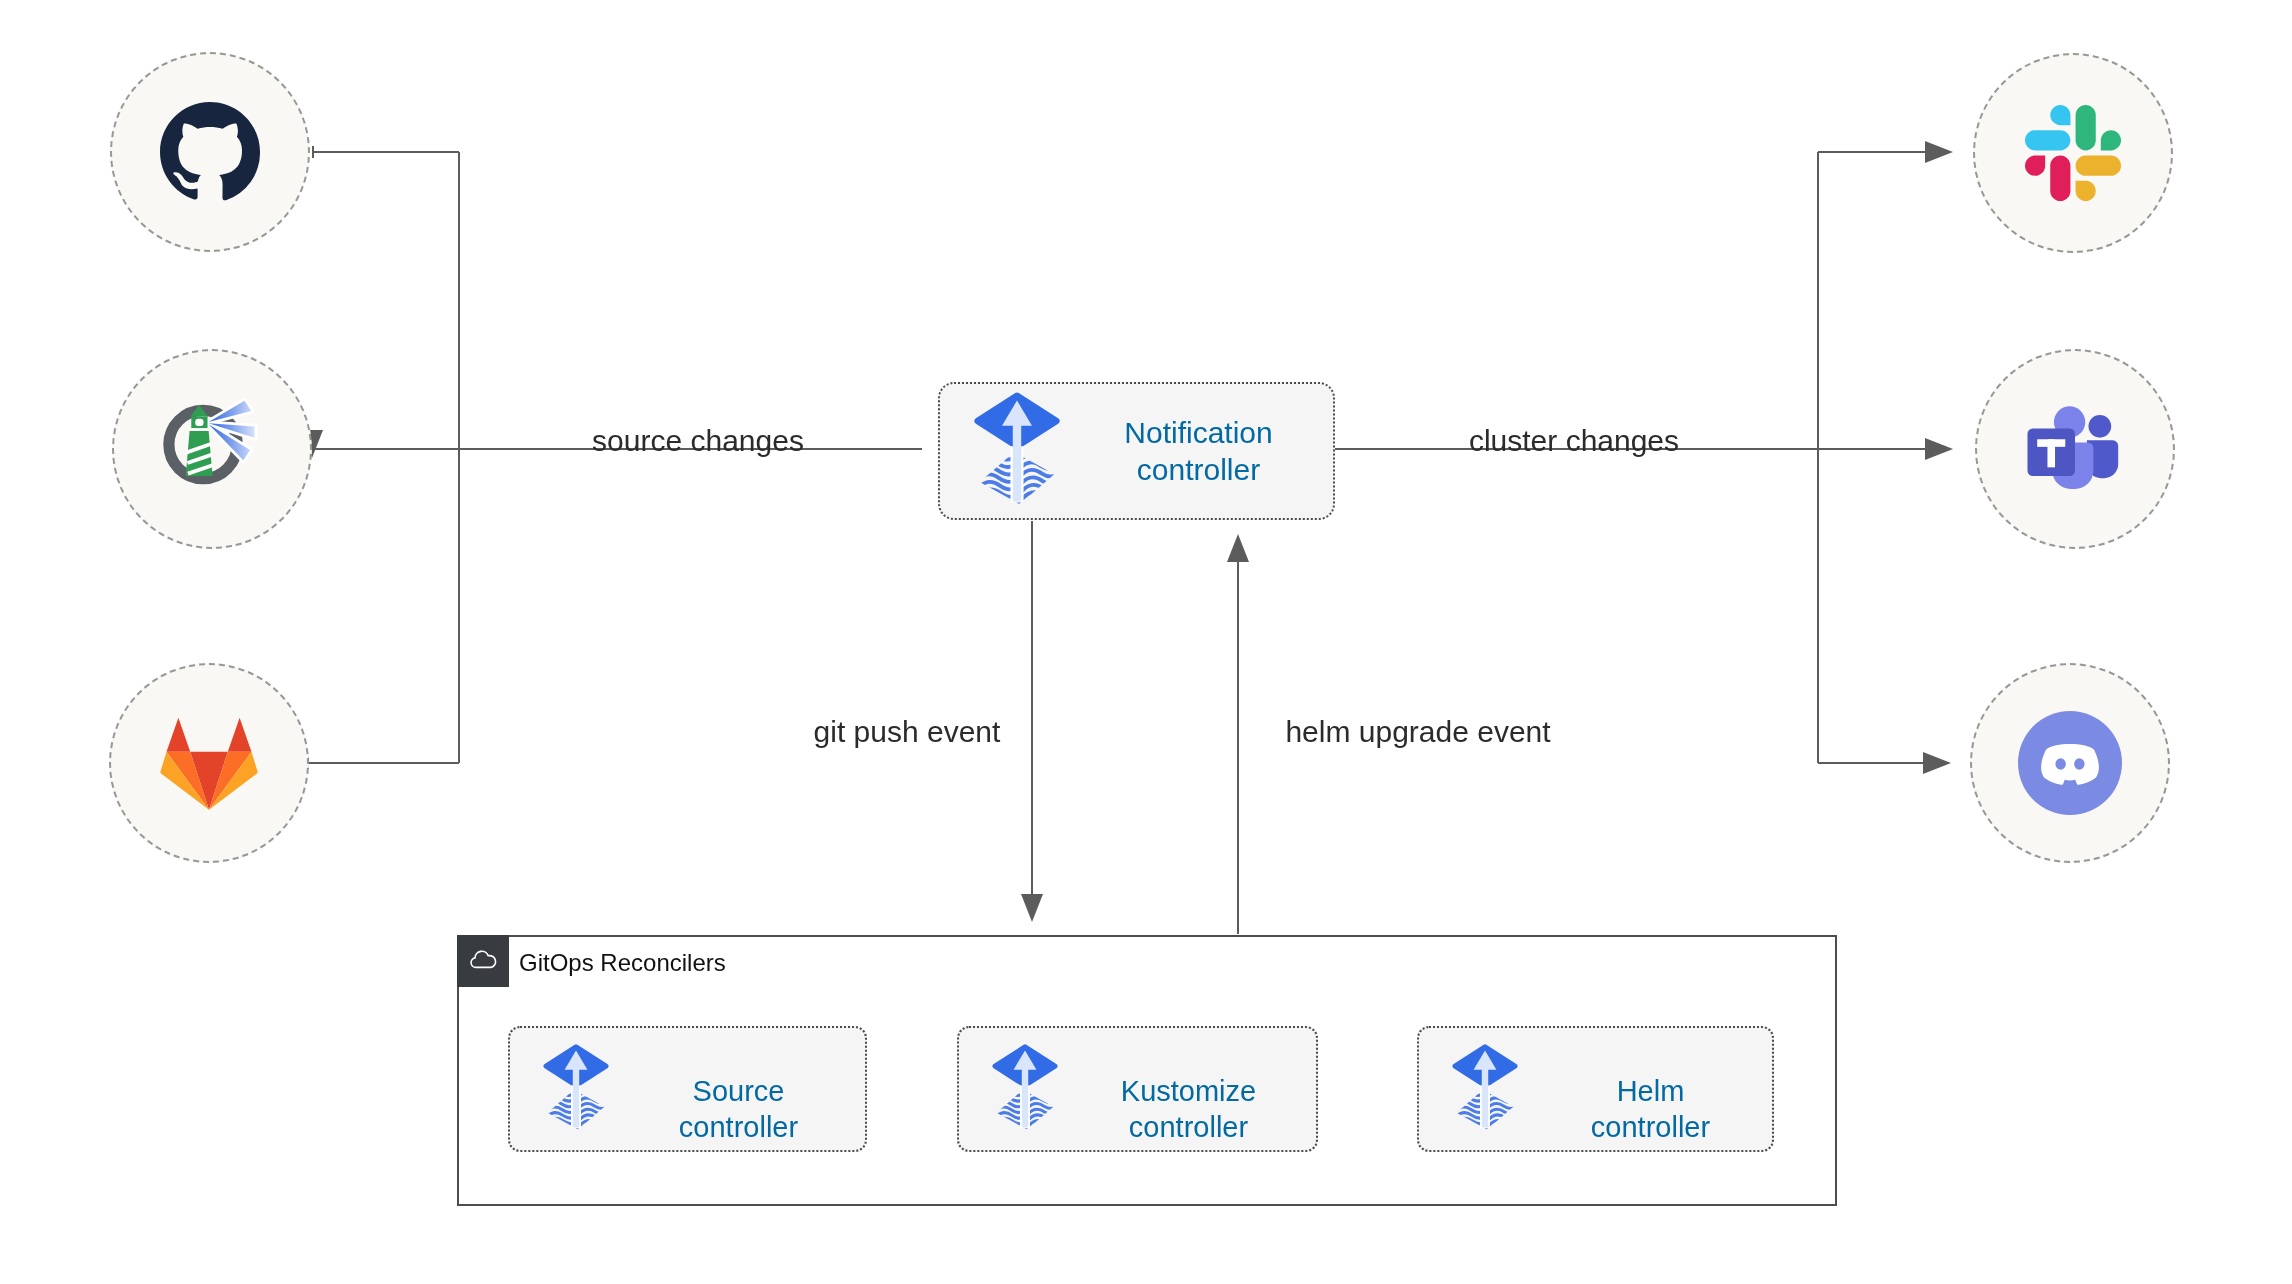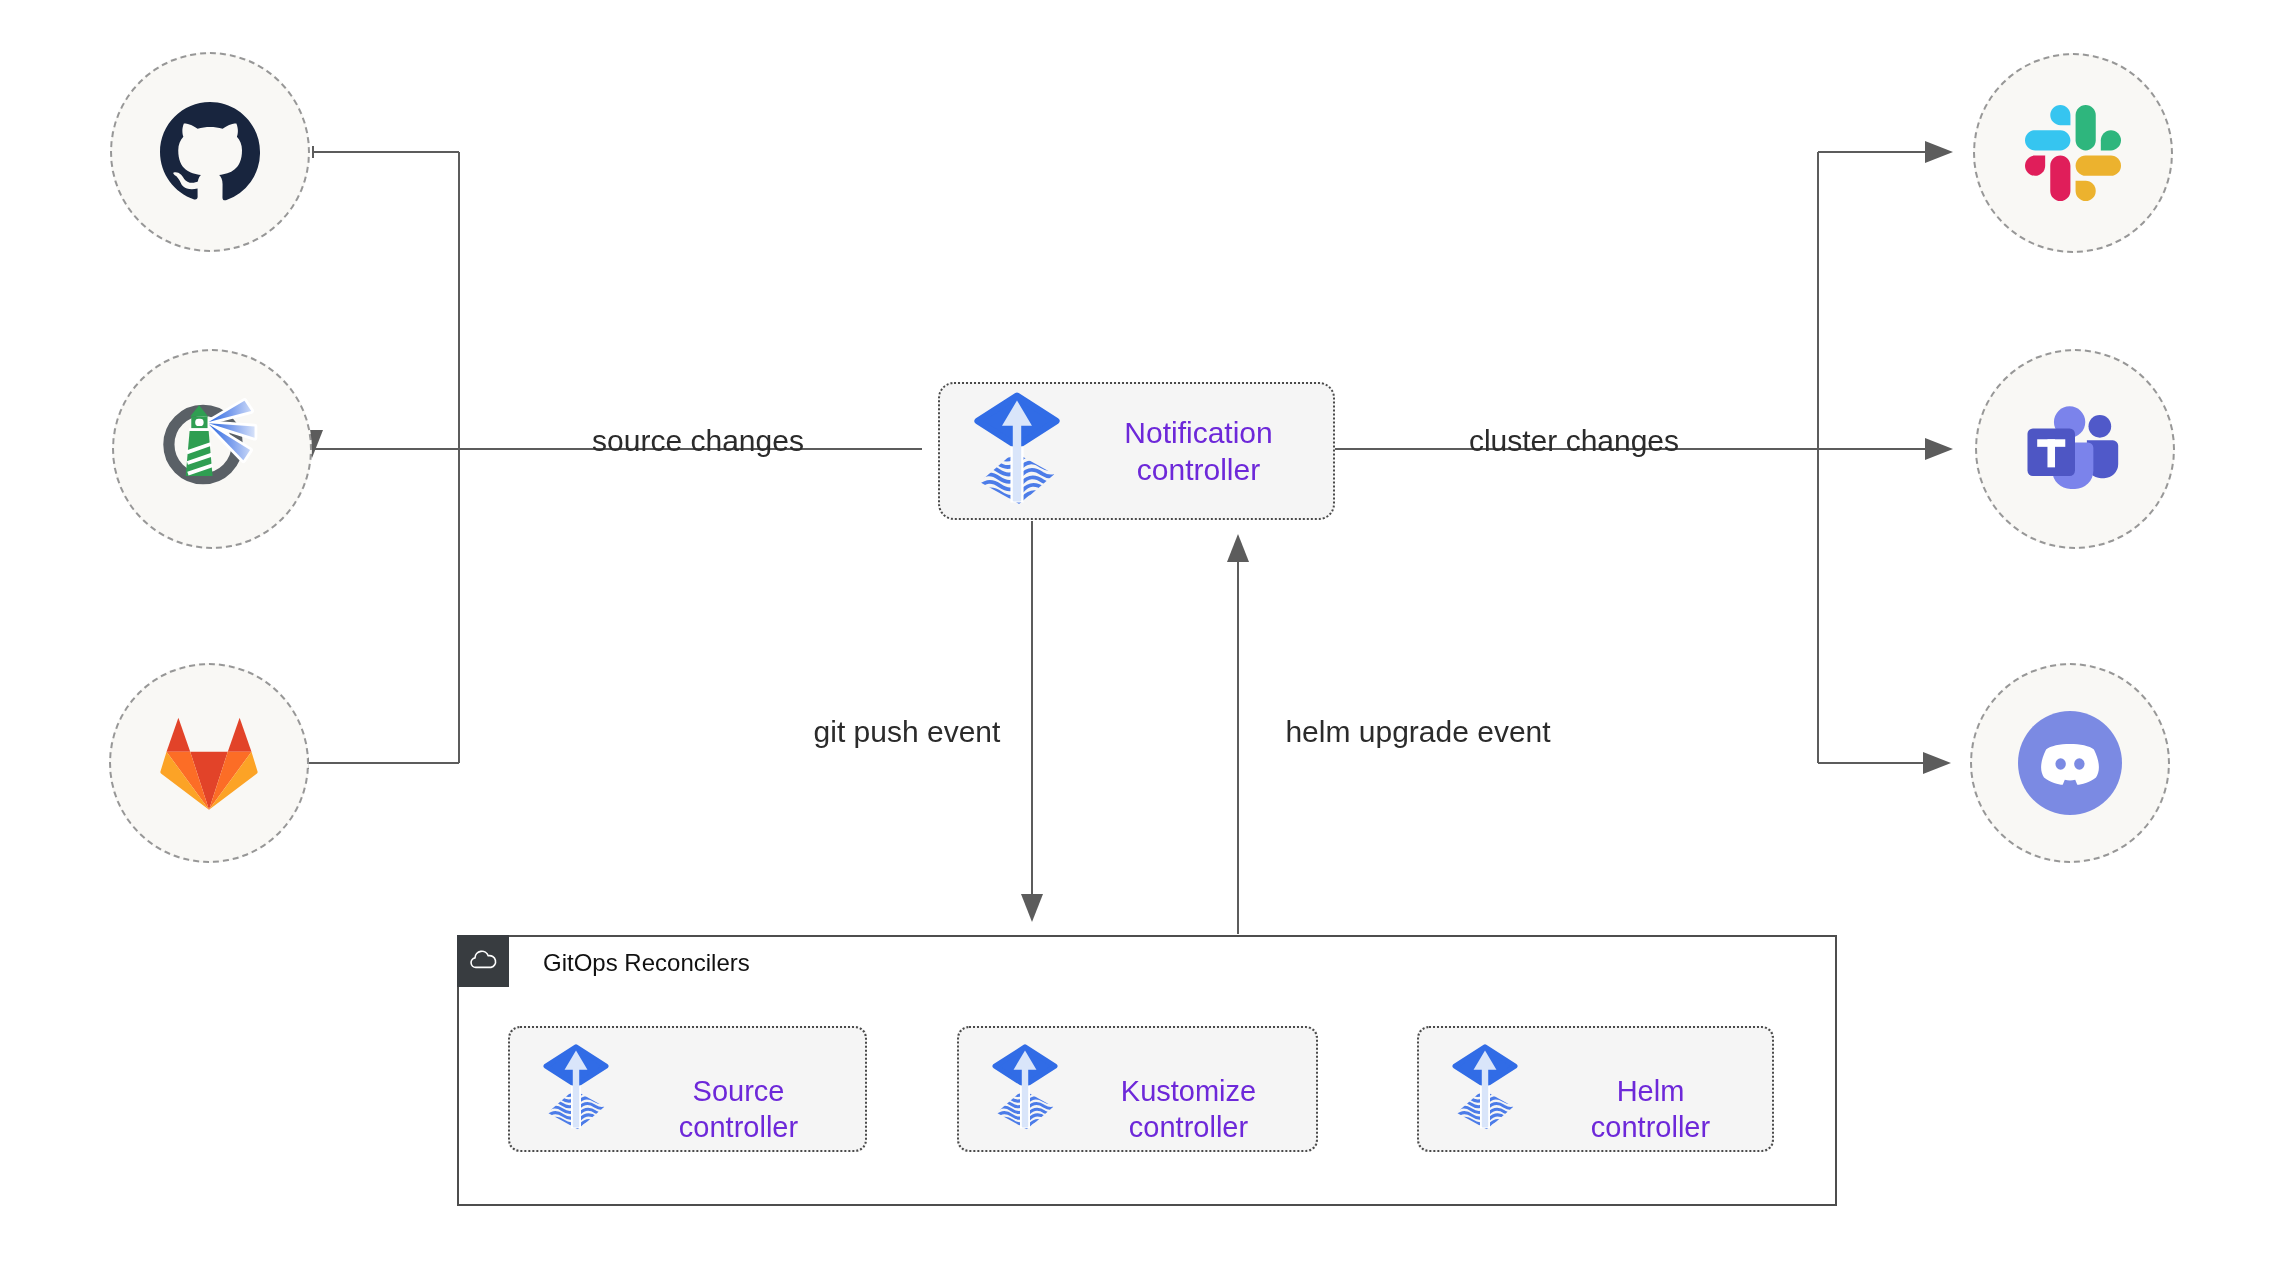--- a/index.html
+++ b/index.html
@@ -18,40 +18,40 @@
   }
 
   
   .node{
     position:absolute;box-sizing:border-box;background:#f5f5f5;
     border:2px dotted #4a4a4a;border-radius:16px;
     display:flex;align-items:center;
   }
   .node .node-icon{margin-left:30px;flex:0 0 auto;display:flex;}
   .node .node-label{
-    flex:1;text-align:center;font-size:30px;line-height:37px;color:#6d28d9;
+    flex:1;text-align:center;font-size:30px;line-height:37px;color:#0369a1;
     display:flex;align-items:flex-end;justify-content:center;
   }
   .node .node-label span{display:inline-block;}
   #notification-node .node-label span{max-width:200px;}
   .reconciler .node-label{font-size:29px;line-height:36px;}
   .reconciler .node-label span{max-width:172px;margin-top:40px;}
   .reconciler{border-radius:12px;}
 
   
   .group-box{
     position:absolute;left:457px;top:935px;width:1380px;height:271px;
     box-sizing:border-box;border:2px solid #4d4d4d;background:#ffffff;
   }
   .group-badge{
     position:absolute;left:-2px;top:-2px;width:52px;height:52px;background:#383c40;
     display:flex;align-items:center;justify-content:center;
   }
   .group-title{
-    position:absolute;left:84px;top:0;height:52px;line-height:52px;
+    position:absolute;left:60px;top:0;height:52px;line-height:52px;
     font-size:24px;color:#111111;white-space:nowrap;
   }
 
   
   .edge-label{
     position:absolute;width:400px;text-align:center;
     font-size:30px;color:#2b2b2b;white-space:nowrap;margin-top:24px;
   }
 </style>
 </head>

